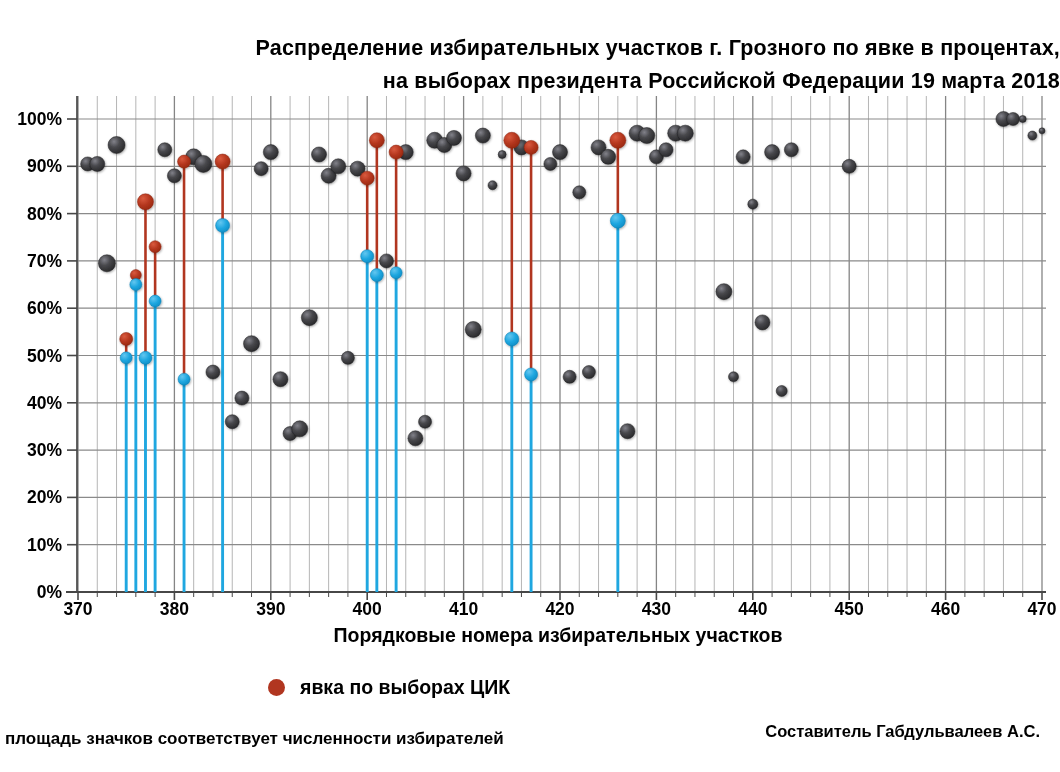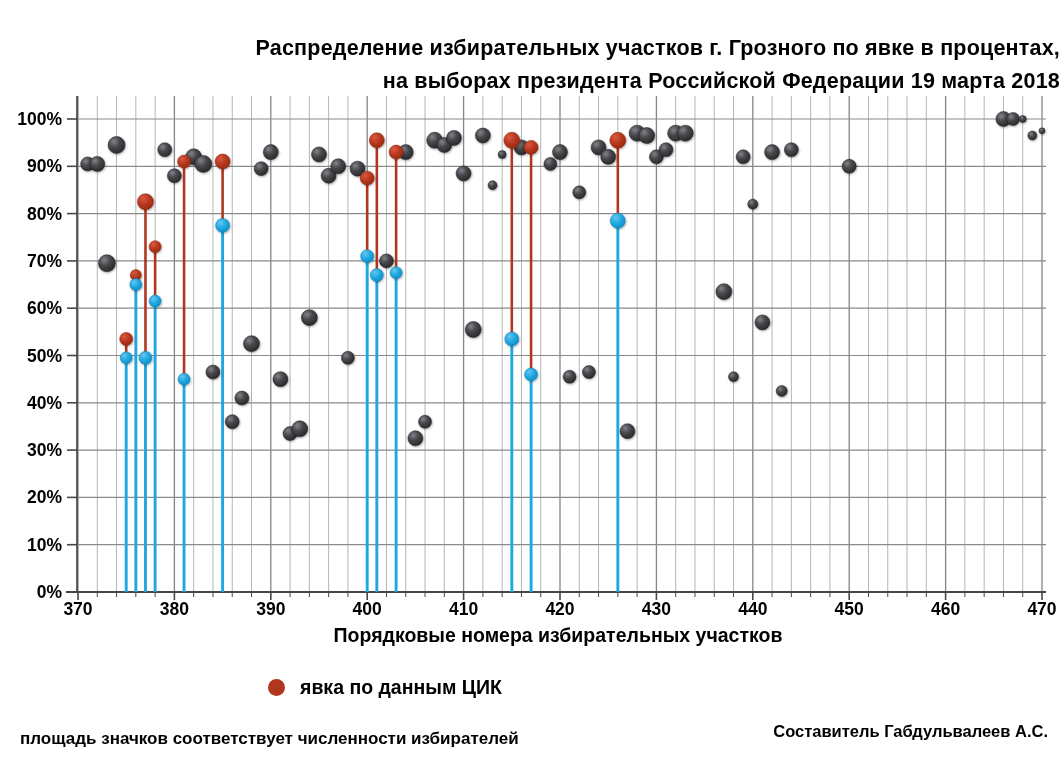--- a/index.html
+++ b/index.html
@@ -17,22 +17,22 @@
   #chart-svg{position:absolute;left:0;top:0;}
   .xaxis-title{
     position:absolute;top:624px;left:0;width:1060px;box-sizing:border-box;
     padding-left:56px;text-align:center;font-size:19.5px;
   }
   .legend{position:absolute;top:672px;left:0;width:1060px;height:30px;}
   .legend-item{position:absolute;display:flex;align-items:center;gap:15px;font-size:19.5px;height:30px;}
   .legend-item.cik{left:268px;}
   .legend-item.real{left:629px;}
   .legend-dot{width:17px;height:17px;border-radius:50%;flex:0 0 auto;}
-  .footnote{position:absolute;left:20px;top:729px;font-size:17px;}
-  .credit{position:absolute;right:12px;top:722px;font-size:16.5px;}
+  .footnote{position:absolute;left:5px;top:729px;font-size:17px;}
+  .credit{position:absolute;right:20px;top:722px;font-size:16.5px;}
 </style>
 </head>
 <body>
 
 <div class="title">
   <div>Распределение избирательных участков г. Грозного по явке в процентах,</div>
   <div>на выборах президента Российской Федерации 19 марта 2018</div>
 </div>
 
 <svg id="chart-svg" width="1060" height="772" viewBox="0 0 1060 772">
@@ -327,18 +327,18 @@
       <circle cx="617.84" cy="140.28499999999997" r="8" fill="url(#gRed)" stroke="#8d2410" stroke-width="0.5" filter="url(#ds)"></circle>
       <circle cx="617.84" cy="220.695" r="7.5" fill="url(#gBlue)" stroke="#0c7fb3" stroke-width="0.5" filter="url(#ds)"></circle>
     </g>
   </svg>
 
 <div class="xaxis-title">Порядковые номера избирательных участков</div>
 
 <div class="legend">
   <div class="legend-item cik">
     <span class="legend-dot" style="background: rgb(177, 54, 32);"></span>
-    <span>явка по данным ЦИК</span>
+    <span>явка по выборах ЦИК</span>
   </div>
 </div>
 
 <div class="footnote">площадь значков соответствует численности избирателей</div>
 <div class="credit">Составитель Габдульвалеев А.С.</div>
 
 </body></html>

